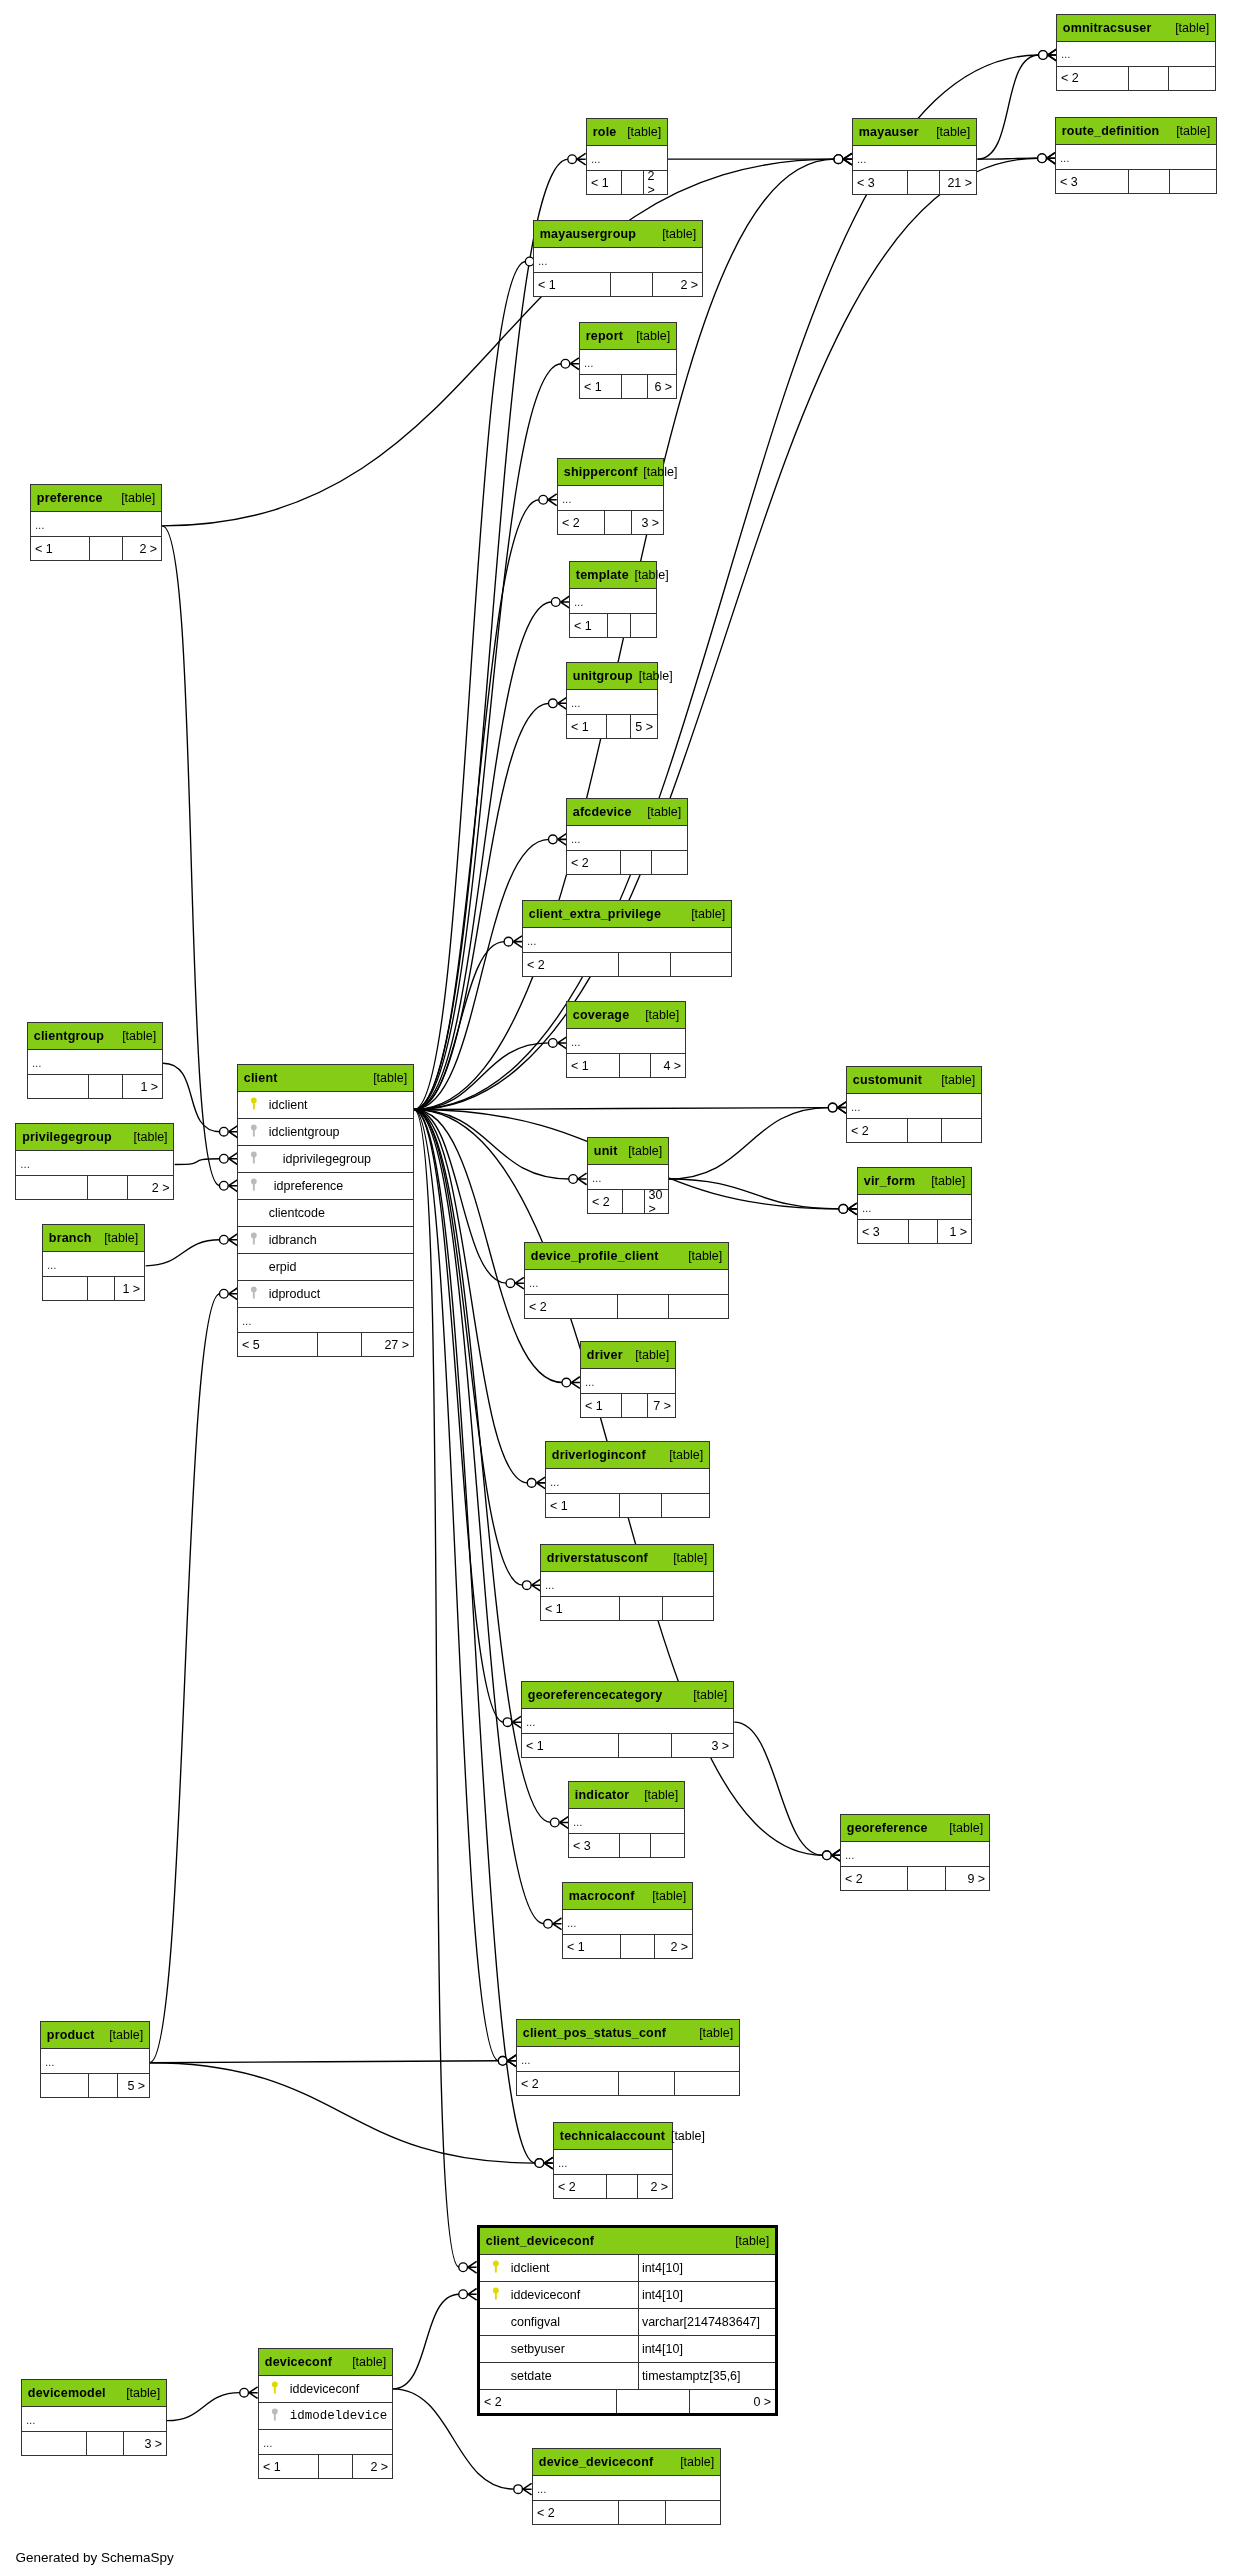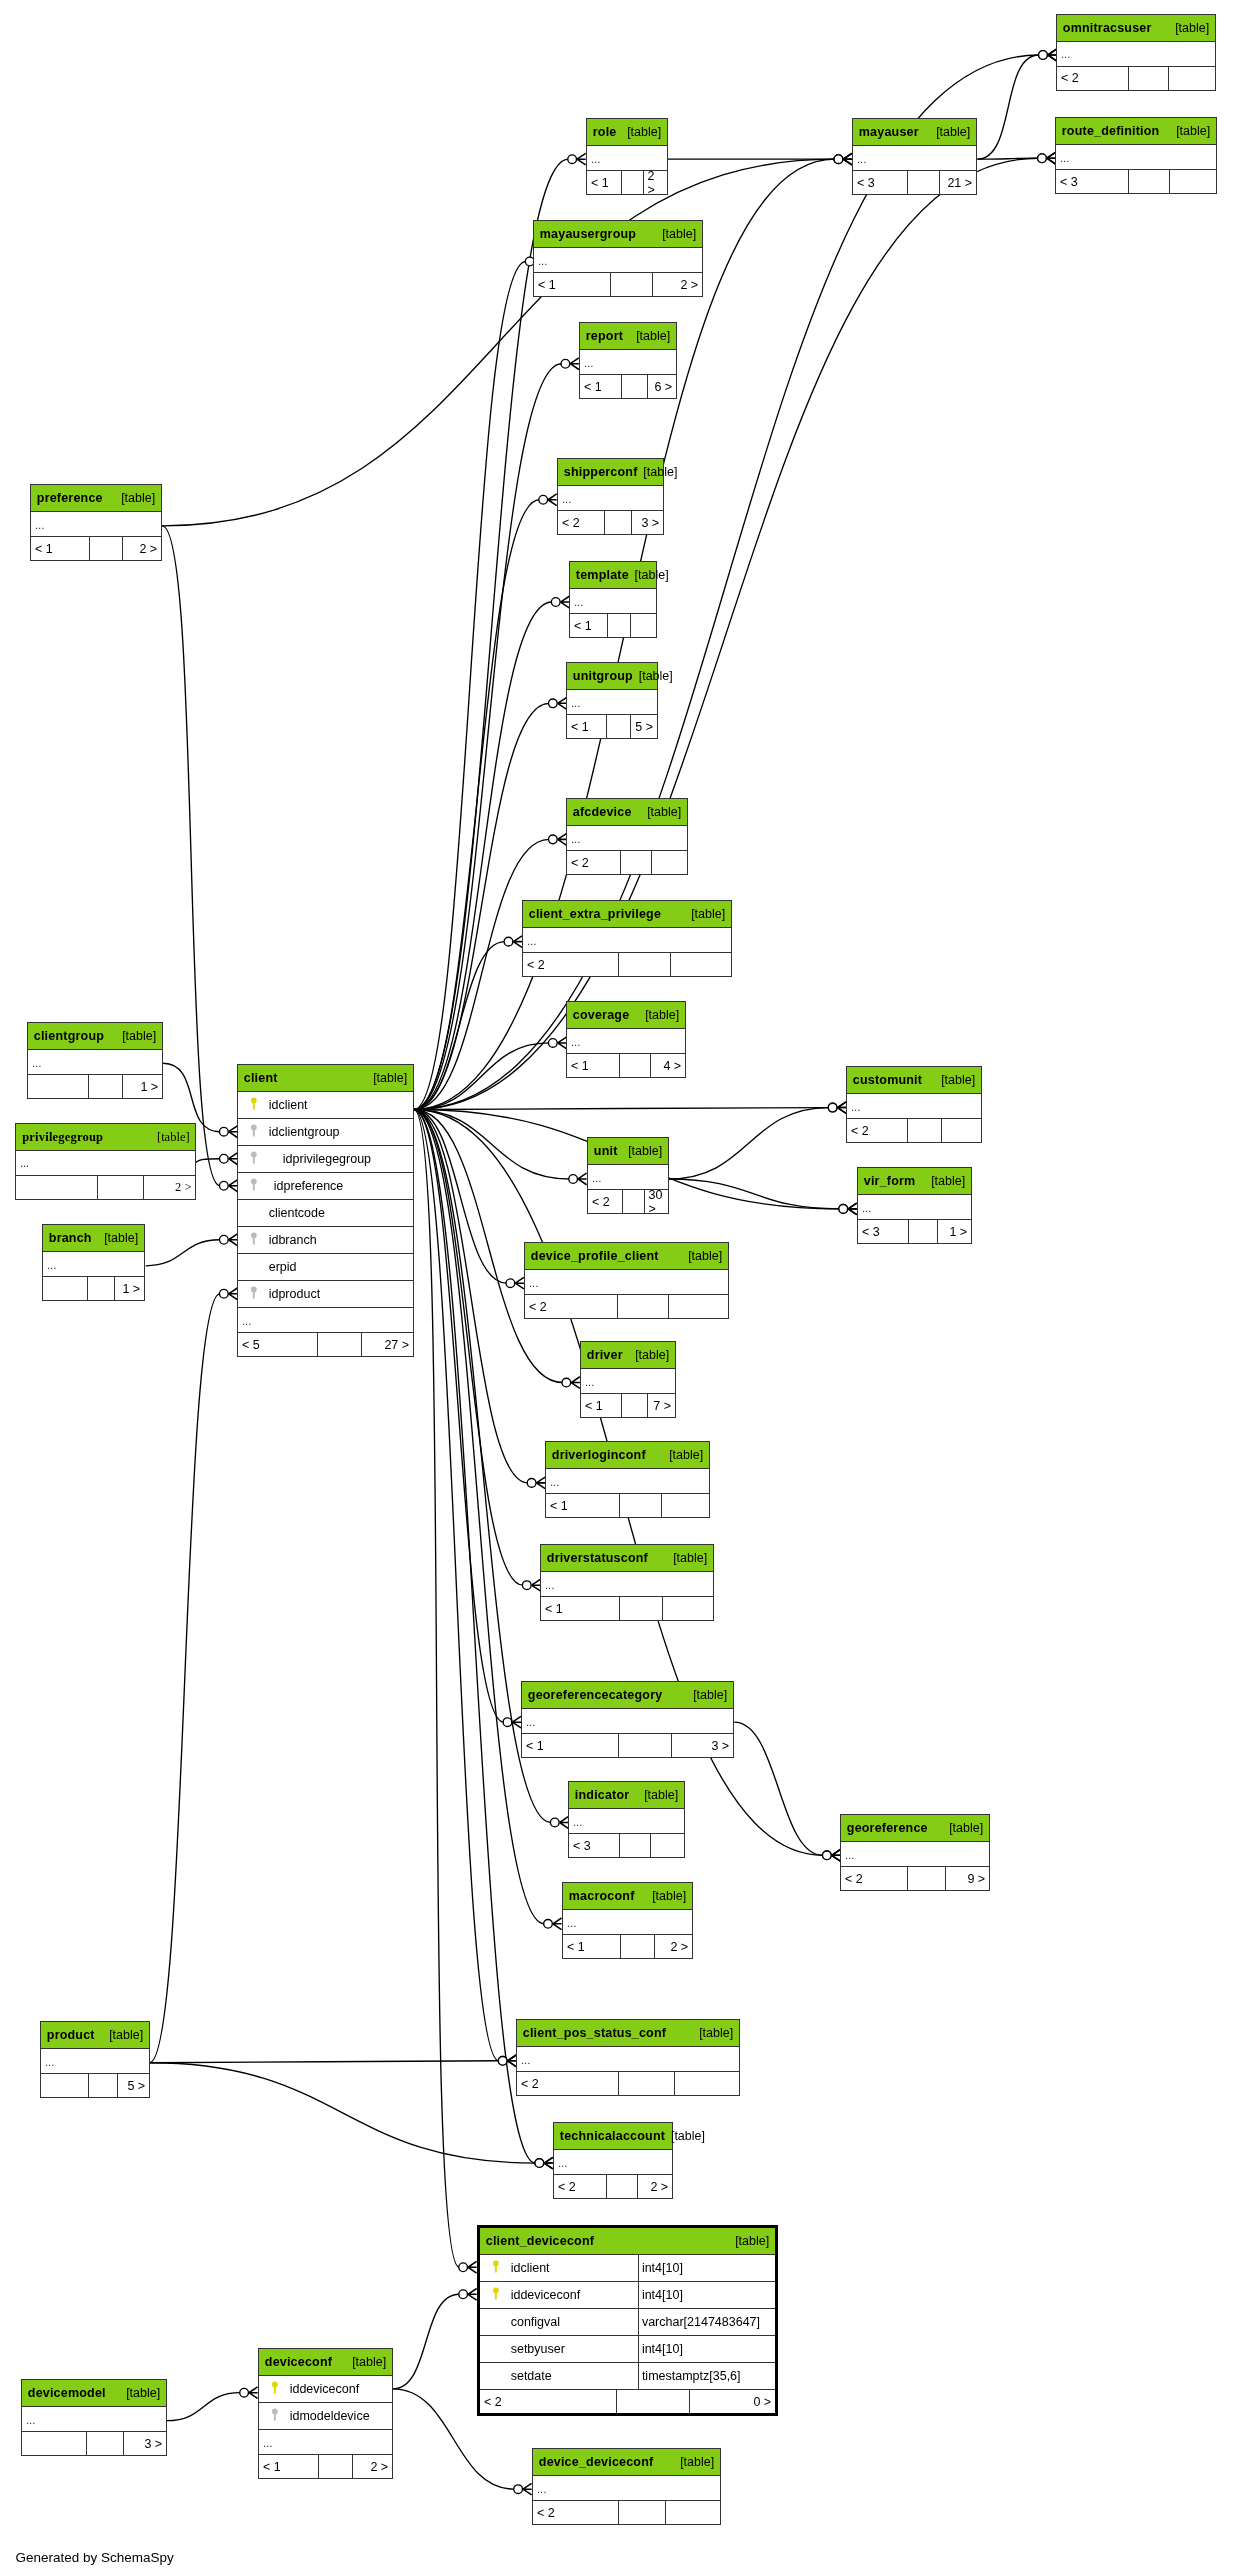--- a/index.html
+++ b/index.html
@@ -410,21 +410,21 @@
         <span class="nm">clientgroup</span>
         <span class="ty">[table]</span>
       </div>
       <div class="ell">...</div>
       <div class="foot">
         <div class="f fl"></div>
         <div class="f fm"></div>
         <div class="f fr">1 &gt;</div>
       </div>
     </div>
-    <div class="tbl" style="left: 15.4px; top: 1123px; width: 181px; font-family: Liberation Serif, serif;">
+    <div class="tbl" style="left: 15.4px; top: 1123px; width: 159px;">
       <div class="hdr">
         <span class="nm">privilegegroup</span>
         <span class="ty">[table]</span>
       </div>
       <div class="ell">...</div>
       <div class="foot">
         <div class="f fl"></div>
         <div class="f fm"></div>
         <div class="f fr">2 &gt;</div>
       </div>
@@ -724,21 +724,21 @@
             </svg></span>
           <span style="margin-left: 3.9px;">iddeviceconf</span>
         </div>
       </div>
       <div class="row cols">
         <div class="c1">
           <span class="key fk"><svg width="7.7" height="13.5" viewBox="0 0 8 14">
               <circle cx="4" cy="3.5" r="3" fill="currentColor"></circle>
               <rect x="3" y="5" width="2" height="8" fill="currentColor"></rect>
             </svg></span>
-          <span style="margin-left: 3.9px;">idmodeldevice</span>
+          <span style="margin-left: 3.9px; font-family: Liberation Mono, monospace;">idmodeldevice</span>
         </div>
       </div>
       <div class="ell">...</div>
       <div class="foot">
         <div class="f fl">&lt; 1</div>
         <div class="f fm"></div>
         <div class="f fr">2 &gt;</div>
       </div>
     </div>
     <div class="tbl focus" style="left: 477px; top: 2225px; width: 301px;">

